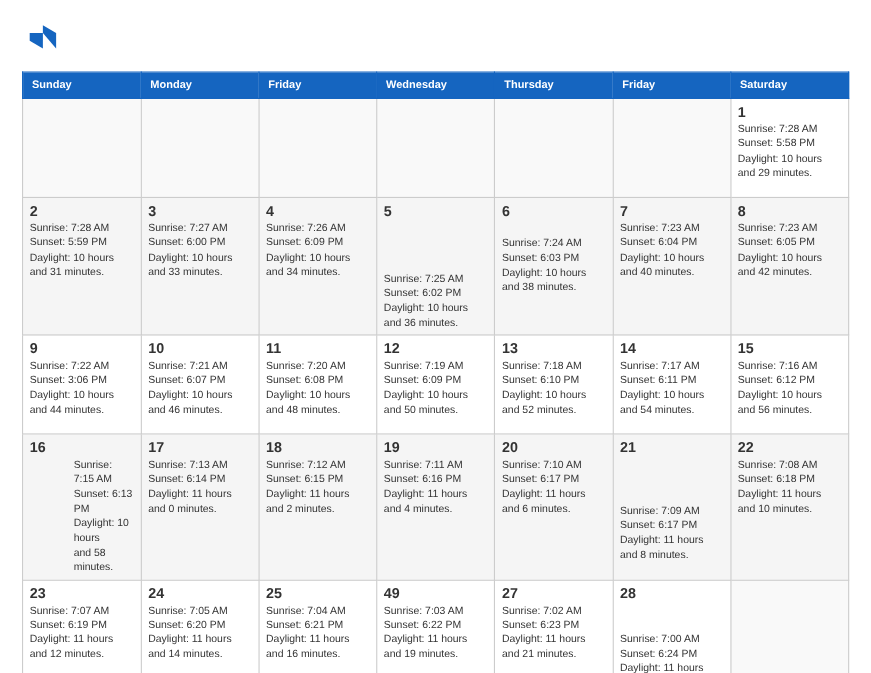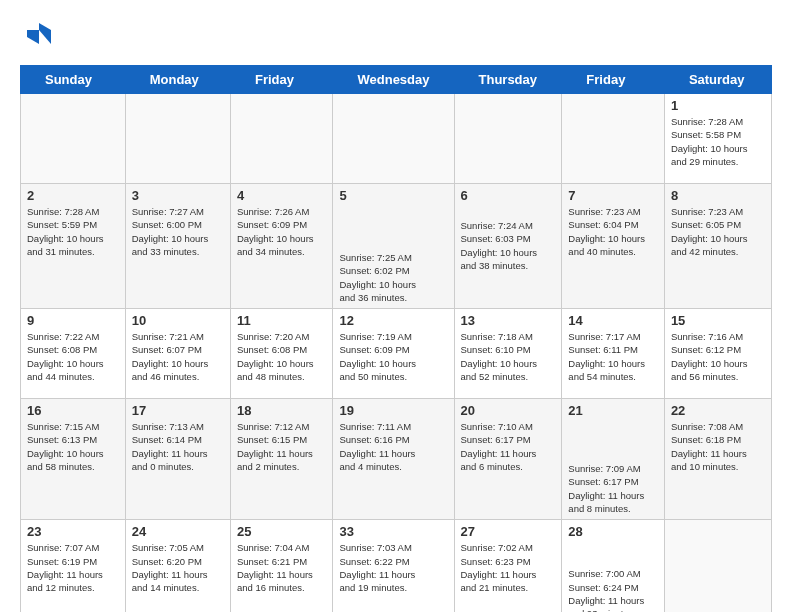--- a/index.html
+++ b/index.html
@@ -49,22 +49,22 @@
     }
     .calendar-table {
       width: 100%;
       border-collapse: collapse;
       border: 1px solid #ccc;
     }
     .calendar-table th {
       background: #1565c0;
       color: #fff;
       text-align: left;
-      padding: 6px 24px;
-      font-size: 13px;
+      padding: 6px 8px;
+      font-size: 10px;
       border: 1px solid #1565c0;
       margin-top: 44px;
     }
     .calendar-table td {
       vertical-align: top;
       border: 1px solid #ccc;
       padding: 4px 6px;
       width: 108px;
       min-height: 90px;
       height: 90px;
@@ -185,21 +185,21 @@
           <div class="day-info" style="white-space: pre-line;">Sunrise: 7:23 AM
 Sunset: 6:05 PM
 Daylight: 10 hours
 and 42 minutes.</div>
         </td>
       </tr>
       <tr>
         <td>
           <span class="day-num">9</span>
           <div class="day-info" style="white-space: pre-line;">Sunrise: 7:22 AM
-Sunset: 6:08 PM
+Sunset: 3:06 PM
 Daylight: 10 hours
 and 44 minutes.</div>
         </td>
         <td>
           <span class="day-num">10</span>
           <div class="day-info" style="white-space: pre-line;">Sunrise: 7:21 AM
 Sunset: 6:07 PM
 Daylight: 10 hours
 and 46 minutes.</div>
         </td>
@@ -235,21 +235,21 @@
           <span class="day-num">15</span>
           <div class="day-info" style="white-space: pre-line;">Sunrise: 7:16 AM
 Sunset: 6:12 PM
 Daylight: 10 hours
 and 56 minutes.</div>
         </td>
       </tr>
       <tr class="row-alt">
         <td>
           <span class="day-num">16</span>
-          <div class="day-info" style="white-space: pre-line;">Sunrise: 7:15 AM
+          <div class="day-info" style="white-space: pre-line; margin-left: 40px;">Sunrise: 7:15 AM
 Sunset: 6:13 PM
 Daylight: 10 hours
 and 58 minutes.</div>
         </td>
         <td>
           <span class="day-num">17</span>
           <div class="day-info" style="white-space: pre-line;">Sunrise: 7:13 AM
 Sunset: 6:14 PM
 Daylight: 11 hours
 and 0 minutes.</div>
@@ -306,21 +306,21 @@
 and 14 minutes.</div>
         </td>
         <td>
           <span class="day-num">25</span>
           <div class="day-info" style="white-space: pre-line;">Sunrise: 7:04 AM
 Sunset: 6:21 PM
 Daylight: 11 hours
 and 16 minutes.</div>
         </td>
         <td>
-          <span class="day-num">33</span>
+          <span class="day-num">49</span>
           <div class="day-info" style="white-space: pre-line;">Sunrise: 7:03 AM
 Sunset: 6:22 PM
 Daylight: 11 hours
 and 19 minutes.</div>
         </td>
         <td>
           <span class="day-num">27</span>
           <div class="day-info" style="white-space: pre-line;">Sunrise: 7:02 AM
 Sunset: 6:23 PM
 Daylight: 11 hours

